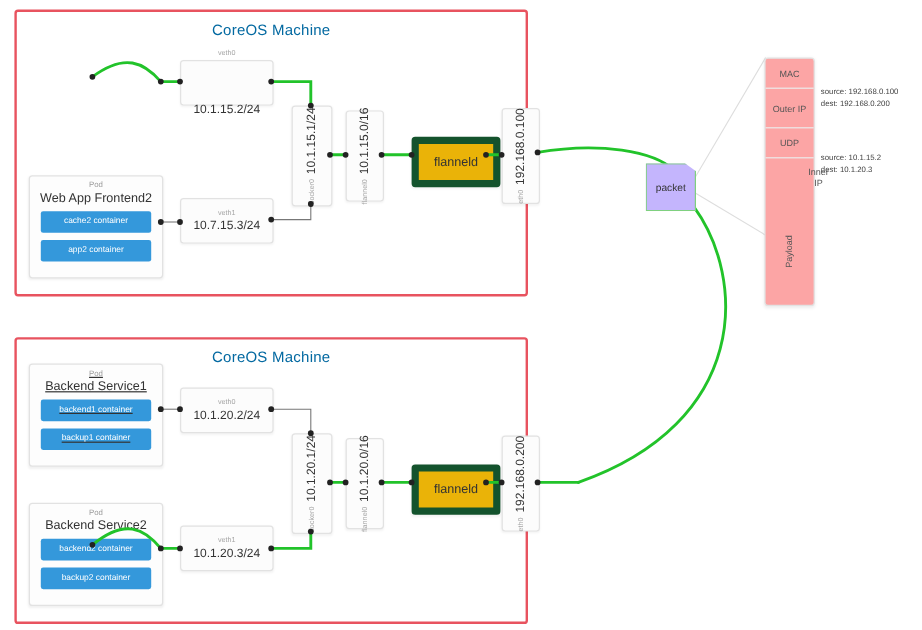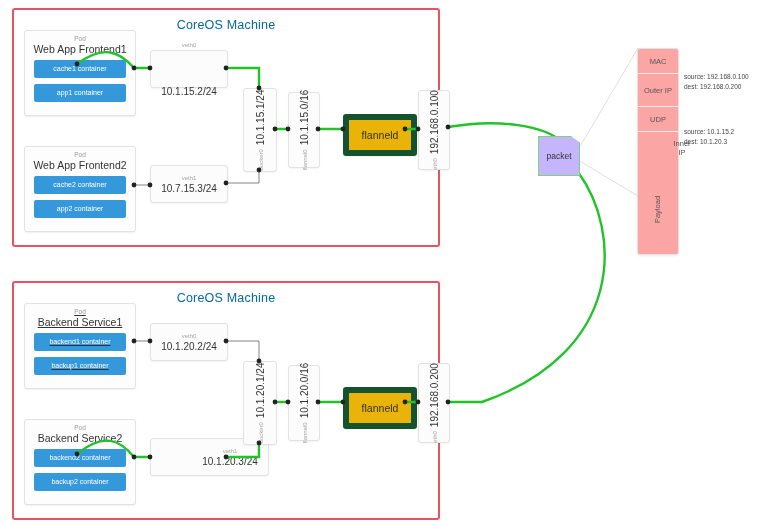--- a/index.html
+++ b/index.html
@@ -55,26 +55,20 @@
 </style>
 </head>
 <body>
 
 <div id="canvas">
 
   <div class="machine" style="left:12px;top:8px;width:424px;height:235px;">
     <div class="machine-title">CoreOS Machine</div>
   </div>
 
-  <div class="pod" style="left:24px;top:30px;width:110px;height:84px;">
-    <div class="pod-kind">Pod</div>
-    <div class="pod-name">Web App Frontend1</div>
-    <div class="container-box" style="width:92px;">cache1 container</div>
-    <div class="container-box" style="width:92px;">app1 container</div>
-  </div>
 
   <div class="pod" style="left:24px;top:146px;width:110px;height:84px;">
     <div class="pod-kind">Pod</div>
     <div class="pod-name">Web App Frontend2</div>
     <div class="container-box" style="width:92px;">cache2 container</div>
     <div class="container-box" style="width:92px;">app2 container</div>
   </div>
 
   <div class="nodebox" style="left:150px;top:50px;width:76px;height:36px;gap:36px;">
     <div class="sub">veth0</div>
@@ -125,21 +119,21 @@
     <div class="pod-name">Backend Service2</div>
     <div class="container-box" style="width:92px;">backend2 container</div>
     <div class="container-box" style="width:92px;">backup2 container</div>
   </div>
 
   <div class="nodebox" style="left:150px;top:323px;width:76px;height:36px;">
     <div class="sub">veth0</div>
     <div class="main">10.1.20.2/24</div>
   </div>
 
-  <div class="nodebox" style="left:150px;top:438px;width:76px;height:36px;padding-left:41px;">
+  <div class="nodebox" style="left:150px;top:438px;width:76px;height:36px;">
     <div class="sub">veth1</div>
     <div class="main">10.1.20.3/24</div>
   </div>
 
   <div class="vbox" style="left:243px;top:361px;width:32px;height:82px;">
     <div class="inner">
       <span class="sub">docker0</span>
       <span class="main">10.1.20.1/24</span>
     </div>
   </div>

